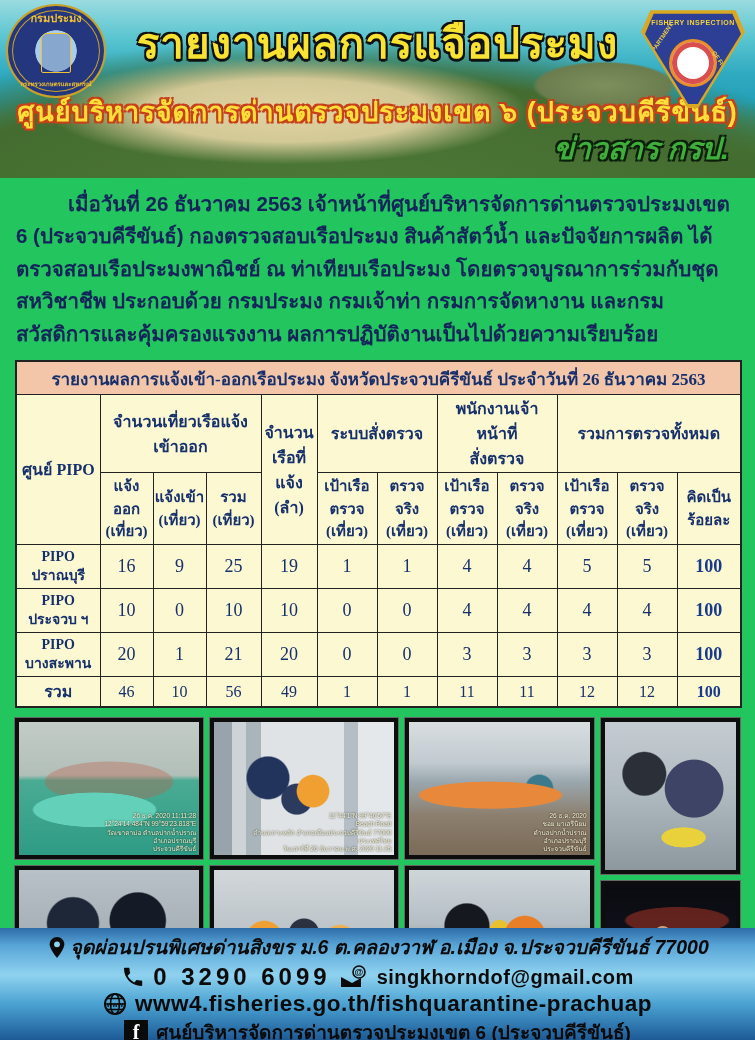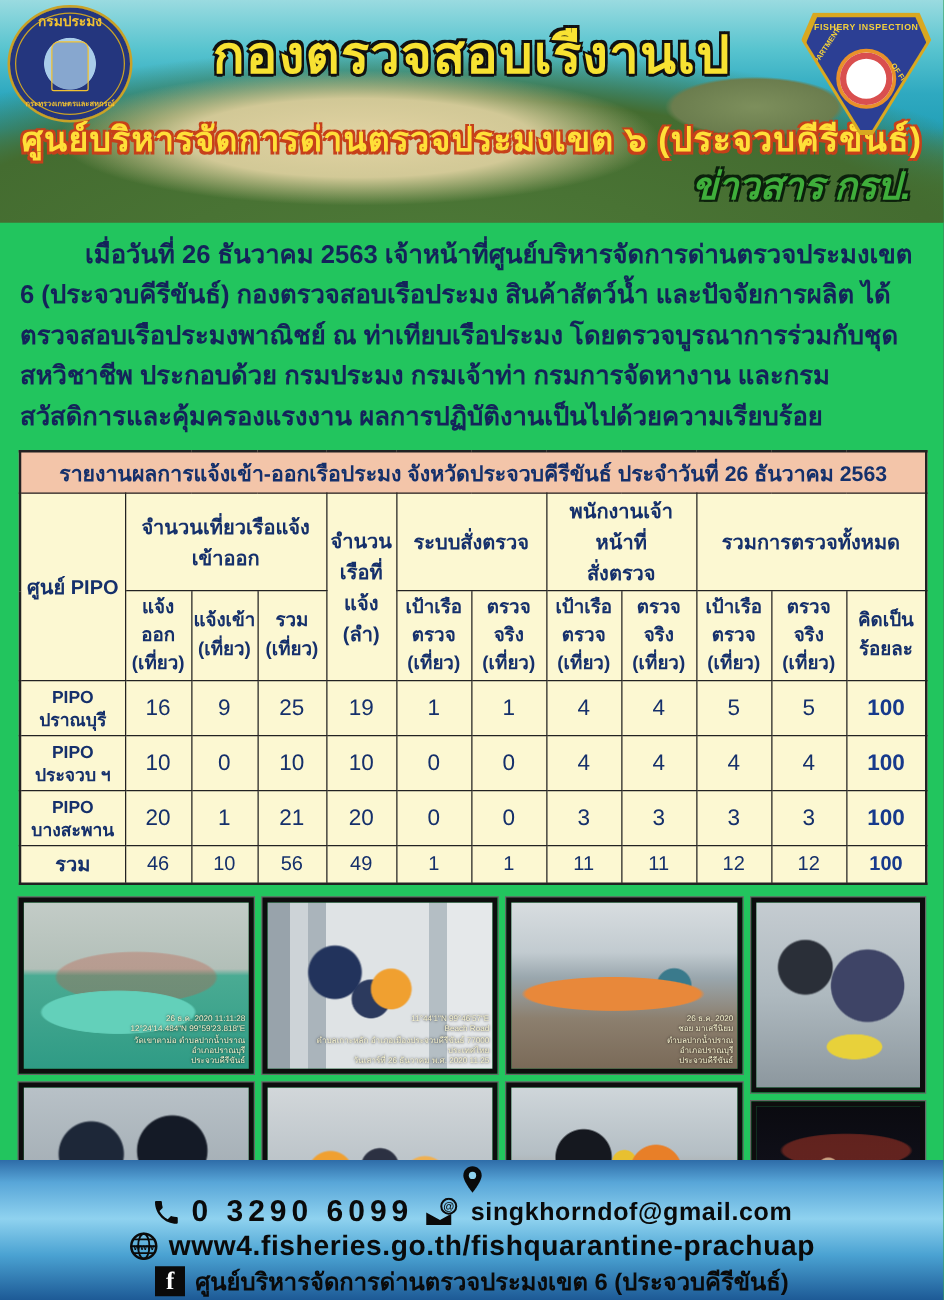--- a/index.html
+++ b/index.html
@@ -53,21 +53,21 @@
   .badge-ring { position:absolute; left:50%; top:40px; transform:translate(-50%,-8px); width:42px; height:42px;
                 border-radius:50%; background:#fff; box-shadow:0 0 0 3px #e8912a, inset 0 0 0 5px #d94f4f; }
   .badge-wing { position:absolute; left:50%; top:44px; transform:translateX(-50%); width:70px; height:12px;
                 background:radial-gradient(ellipse 50% 100% at 50% 50%, #e8912a 0 60%, rgba(0,0,0,0) 62%); }
 
   
   .intro { padding:10px 16px 6px 16px; font-size:20.5px; font-weight:bold; color:#14235a;
            line-height:1.58; text-indent:52px; }
 
   
-  .tblwrap { padding:4px 14px 6px 15px; }
+  .tblwrap { padding:4px 14px 6px 15px;font-family:Liberation Serif, serif; }
   table.report { width:100%; border-collapse:collapse; table-layout:fixed;
                  background:#fcf8d2; border:2px solid #222; }
   table.report th, table.report td { border:1.5px solid #222; text-align:center; vertical-align:middle;
                  color:#15306b; padding:1px; }
   .r-title th { background:#f3c5a9; font-size:17px; height:34px; font-weight:bold; }
   .r-g th { font-size:16px; height:54px; font-weight:bold; }
   .r-s th { font-size:15px; height:72px; font-weight:bold; line-height:1.5; }
   .r-d th { font-size:14px; height:44px; font-weight:bold; line-height:1.35; }
   .r-d td { font-size:18px; color:#27406e; }
   .r-d td.pct { font-weight:bold; color:#173a8c; }
@@ -152,21 +152,21 @@
     <div class="badge">
       <div class="badge-in">
         <div class="badge-top">FISHERY INSPECTION</div>
         <div class="badge-wing"></div>
         <div class="badge-ring"></div>
         <div class="badge-left">DEPARTMENT</div>
         <div class="badge-right">OF FISHERIES</div>
       </div>
     </div>
 
-    <div class="title-line t1">กองตรวจสอบเรืงานเป</div>
+    <div class="title-line t1">รายงานผลการแจือประมง</div>
     <div class="title-line t3">ศูนย์บริหารจัดการด่านตรวจประมงเขต ๖ (ประจวบคีรีขันธ์)</div>
     <div class="t4">ข่าวสาร กรป.</div>
   </div>
 
   <p class="intro">เมื่อวันที่ 26 ธันวาคม 2563 เจ้าหน้าที่ศูนย์บริหารจัดการด่านตรวจประมงเขต 6 (ประจวบคีรีขันธ์) กองตรวจสอบเรือประมง สินค้าสัตว์น้ำ และปัจจัยการผลิต ได้ตรวจสอบเรือประมงพาณิชย์ ณ ท่าเทียบเรือประมง โดยตรวจบูรณาการร่วมกับชุดสหวิชาชีพ ประกอบด้วย กรมประมง กรมเจ้าท่า กรมการจัดหางาน และกรมสวัสดิการและคุ้มครองแรงงาน ผลการปฏิบัติงานเป็นไปด้วยความเรียบร้อย</p>
 
   <div class="tblwrap">
     <table class="report">
       <colgroup>
         <col style="width:84px">
@@ -346,20 +346,21 @@
   </div>
 
   <div class="footer">
     <div class="f-line">
       <span class="icon">
         <svg width="22" height="24" viewBox="0 0 24 26">
             <path d="M12 1C7.6 1 4 4.6 4 9c0 5.3 8 15 8 15s8-9.7 8-15c0-4.4-3.6-8-8-8z" fill="#0a0a0a"></path>
             <circle cx="12" cy="9" r="3.2" fill="#8fd2ef"></circle>
           </svg>
       </span>
+      <span class="f-addr">จุดผ่อนปรนพิเศษด่านสิงขร ม.6 ต.คลองวาฬ อ.เมือง จ.ประจวบคีรีขันธ์ 77000</span>
     </div>
     <div class="f-line">
       <span class="icon">
         <svg width="24" height="24" viewBox="0 0 24 24">
             <path d="M6.6 10.8c1.4 2.8 3.8 5.1 6.6 6.6l2.2-2.2c.3-.3.7-.4 1-.2 1.2.4 2.5.6 3.8.6.6 0 1 .4 1 1V20c0 .6-.4 1-1 1C10.8 21 3 13.2 3 3.8c0-.6.4-1 1-1h3.5c.6 0 1 .4 1 1 0 1.3.2 2.6.6 3.8.1.3 0 .7-.2 1l-2.3 2.2z" fill="#0a0a0a"></path>
           </svg>
       </span>
       <span class="f-phone">0 3290  6099</span>
       <span class="icon">
         <svg width="30" height="24" viewBox="0 0 30 24">

